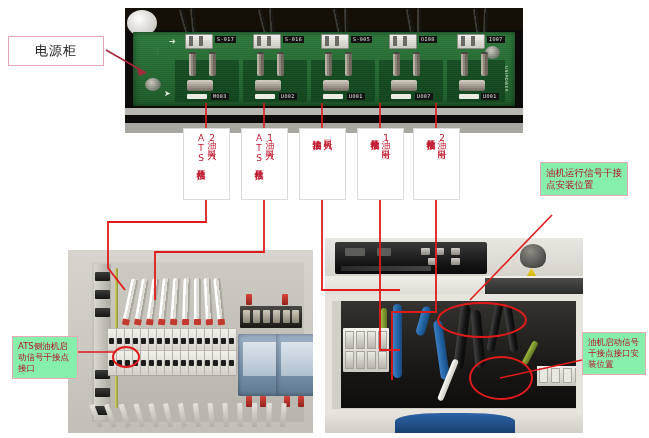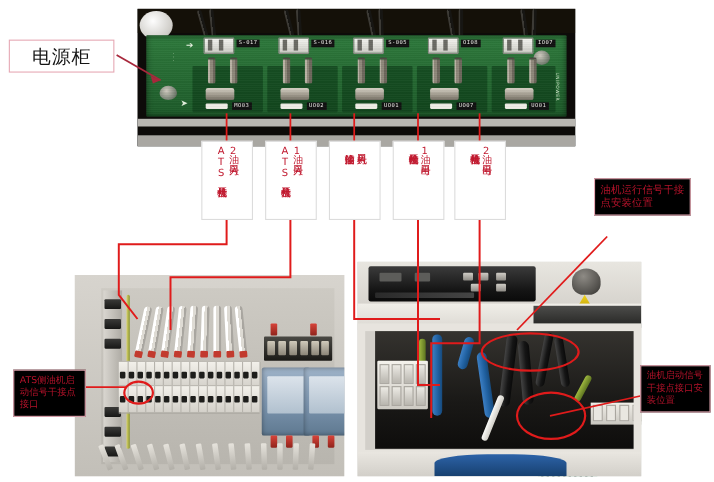--- a/index.html
+++ b/index.html
@@ -134,32 +134,32 @@
 
   
   .ellipse{position:absolute;border:2px solid #e01b1b;border-radius:50%;background:transparent;}
 
   
   .box{position:absolute;background:#fff;border:1px solid #e6a8b4;box-sizing:border-box;}
   .box.plain{color:#1a1a1a;}
 
   #label-power{left:8px;top:36px;width:96px;height:30px;
       display:flex;align-items:center;justify-content:center;
-      font-size:17px;letter-spacing:1px;color:#141414;}
+      font-size:13px;letter-spacing:1px;color:#141414;}
 
   
   .vbox{position:absolute;top:128px;width:47px;height:72px;background:#fff;
       border:1px solid #dcdcdc;box-sizing:border-box;
       display:flex;flex-direction:row-reverse;justify-content:center;
       align-items:flex-start;gap:1px;padding:4px 2px;}
   .vcol{writing-mode:vertical-rl;text-orientation:upright;
       font-size:9px;line-height:10px;color:#c0182e;letter-spacing:0px;white-space:nowrap;}
 
   
-  .tbox{position:absolute;background:#000000;border:1px solid #e8aab6;box-sizing:border-box;
+  .tbox{position:absolute;background:#86efac;border:1px solid #e8aab6;box-sizing:border-box;
       padding:4px 5px;font-size:9.5px;line-height:12px;color:#b4122a;}
   #box-run{left:540px;top:162px;width:88px;}
   #box-start{left:582px;top:332px;width:64px;font-size:8.5px;line-height:11px;}
   #box-ats{left:12px;top:336px;width:66px;font-size:8.5px;line-height:11px;}
 
   
   #leads{position:absolute;left:0;top:0;width:649px;height:438px;pointer-events:none;}
 </style>
 </head>
 <body>

